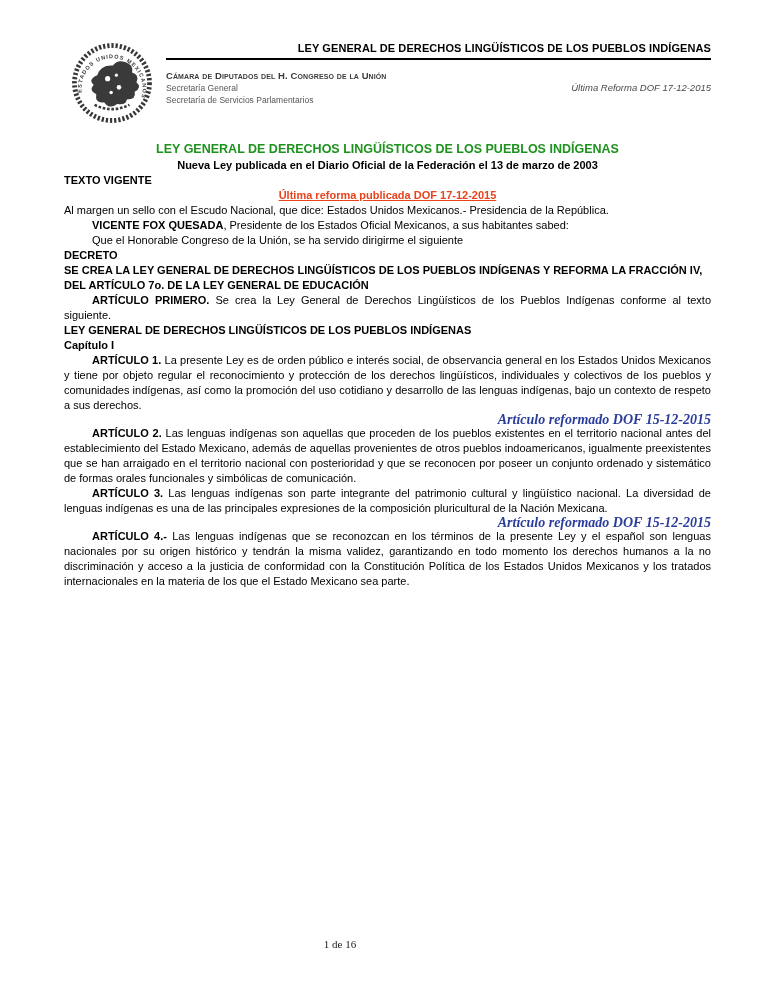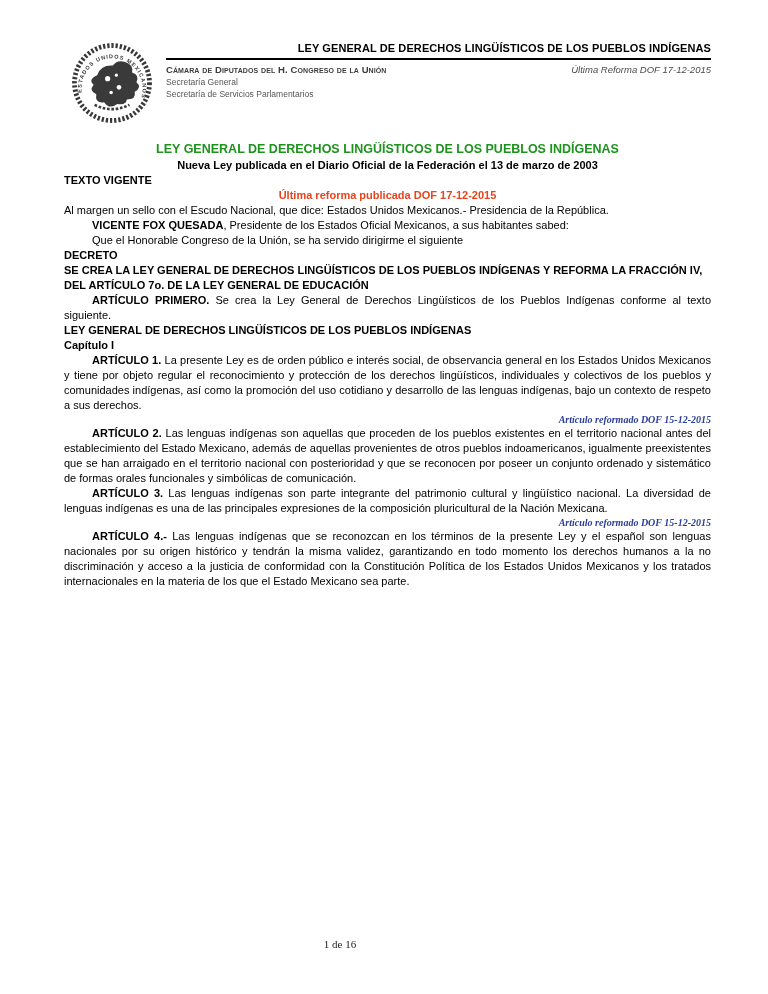--- a/index.html
+++ b/index.html
@@ -5,40 +5,40 @@
   html,body { margin:0; padding:0; background:#ffffff; }
   body { width:768px; height:994px; font-family:"Liberation Sans", sans-serif; color:#000; }
   .page { position:relative; width:768px; height:994px; background:#fff; overflow:hidden; }
 
   
   .hdr { position:absolute; top:42px; left:66px; right:57px; }
   .seal { position:absolute; left:2px; top:0; width:88px; height:82px; }
   .hdr-right { margin-left:100px; }
   .hdr-title { text-align:right; font-weight:bold; font-size:11px; letter-spacing:.1px;
                padding-bottom:4px; border-bottom:2px solid #000; }
-  .hdr-meta { display:flex; justify-content:space-between; align-items:flex-start; margin-top:4px; }
+  .hdr-meta { display:flex; justify-content:space-between; align-items:center; margin-top:10px; }
   .org { font-size:9.5px; font-weight:bold; color:#3c3c3c; font-variant:small-caps; letter-spacing:.1px; }
   .sec { font-size:8.5px; color:#555; margin-top:2px; }
   .hdr-reform { font-size:9.5px; font-style:italic; color:#4a4a4a; white-space:nowrap; }
 
   
   .content { position:absolute; left:64px; top:141px; width:647px; font-size:11px; line-height:15px; }
   .content p { margin:0; }
   .just { text-align:justify; }
   .ind  { text-indent:28px; }
   .ctr  { text-align:left; }
   .b    { font-weight:bold; }
   .mt   { margin-top:14px; }
   .law-title   { text-align:center; font-weight:bold; font-size:12.5px; line-height:17px; }
   .published   { margin-top:13px; text-align:center; font-weight:bold; }
   .texto       { margin-top:9px; text-align:left; font-weight:bold; }
-  .reform-red  { margin-top:0; text-align:center; font-weight:bold; }
+  .reform-red  { margin-top:0; text-align:center; font-weight:bold;text-decoration:underline; }
   .first-para  { margin-top:36px; }
   .note { text-align:right; font-family:"Liberation Serif", serif; font-style:italic; font-weight:bold;
-          font-size:10px; line-height:13px; margin-top:0; }
+          font-size:14px; line-height:13px; margin-top:0; }
 
   
   .footer { position:absolute; top:938px; left:0; width:680px; text-align:center;
             font-family:"Liberation Serif", serif; font-size:11px; color:#222; }
 </style>
 </head>
 <body>
 
 <div class="page">
 

